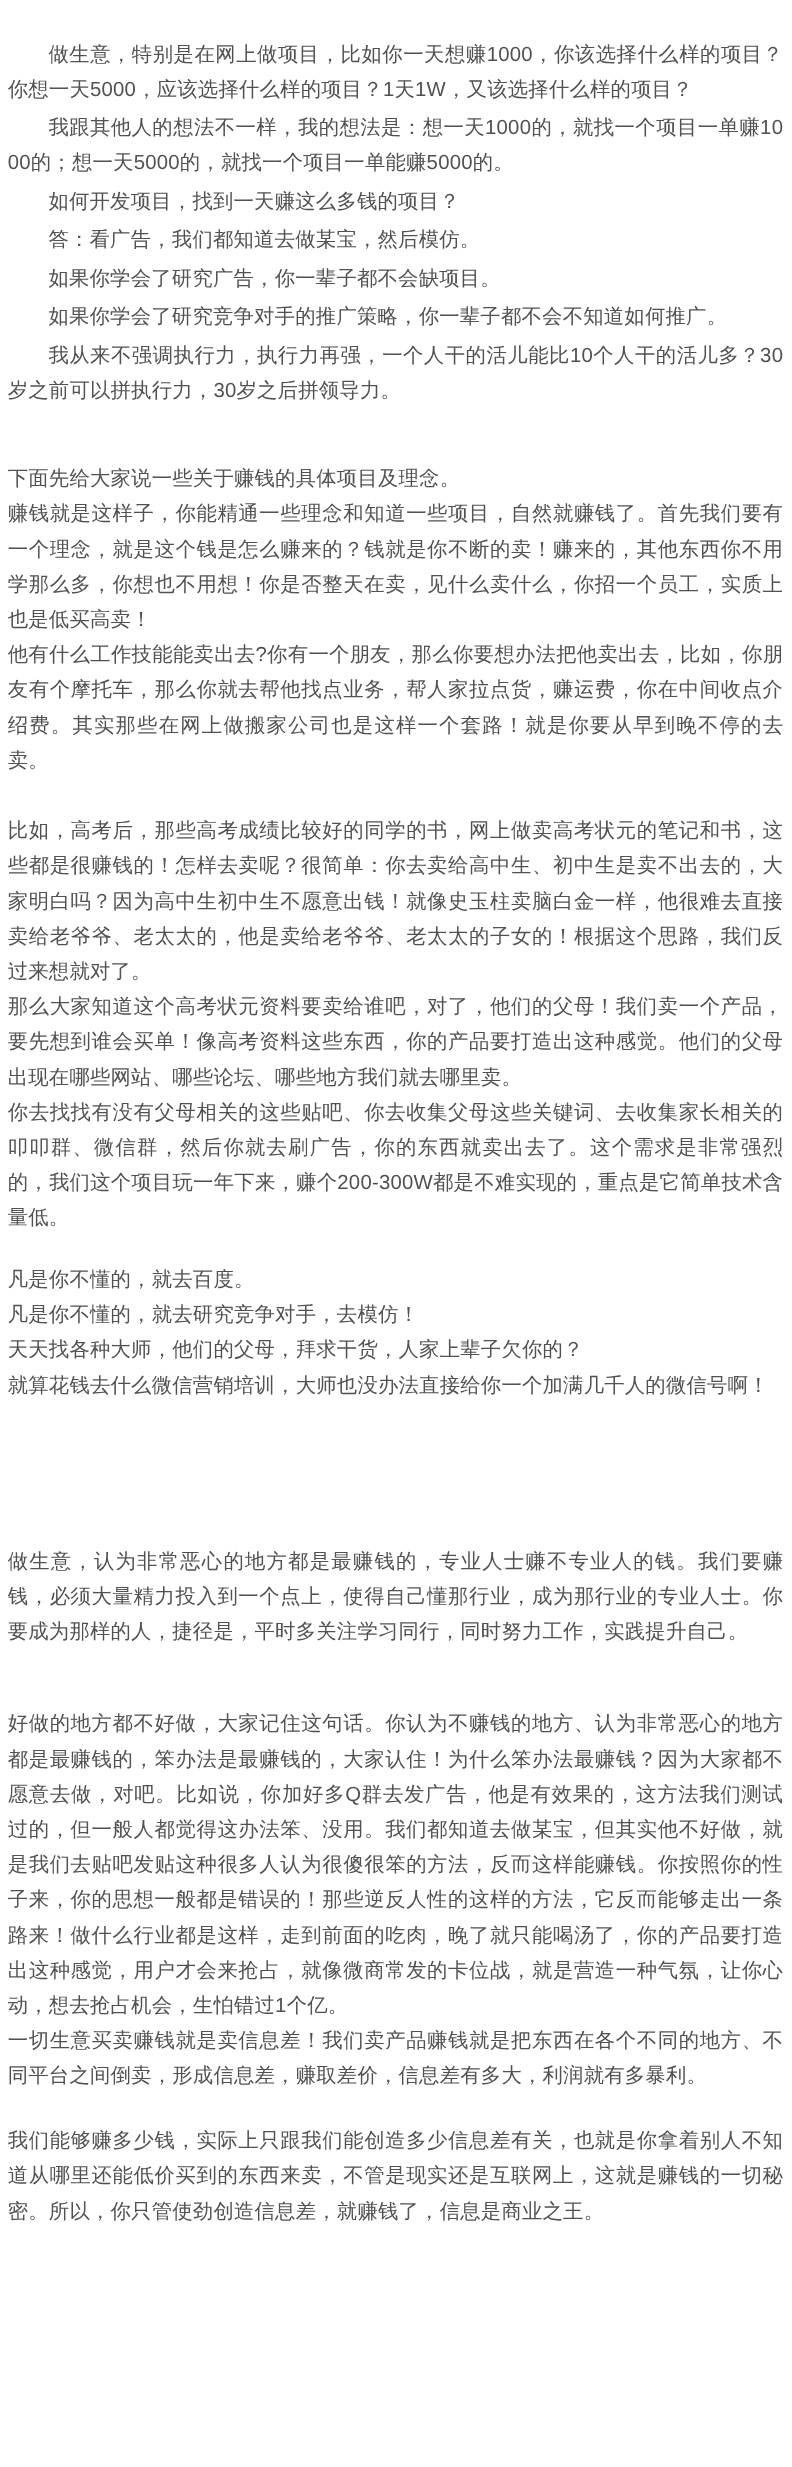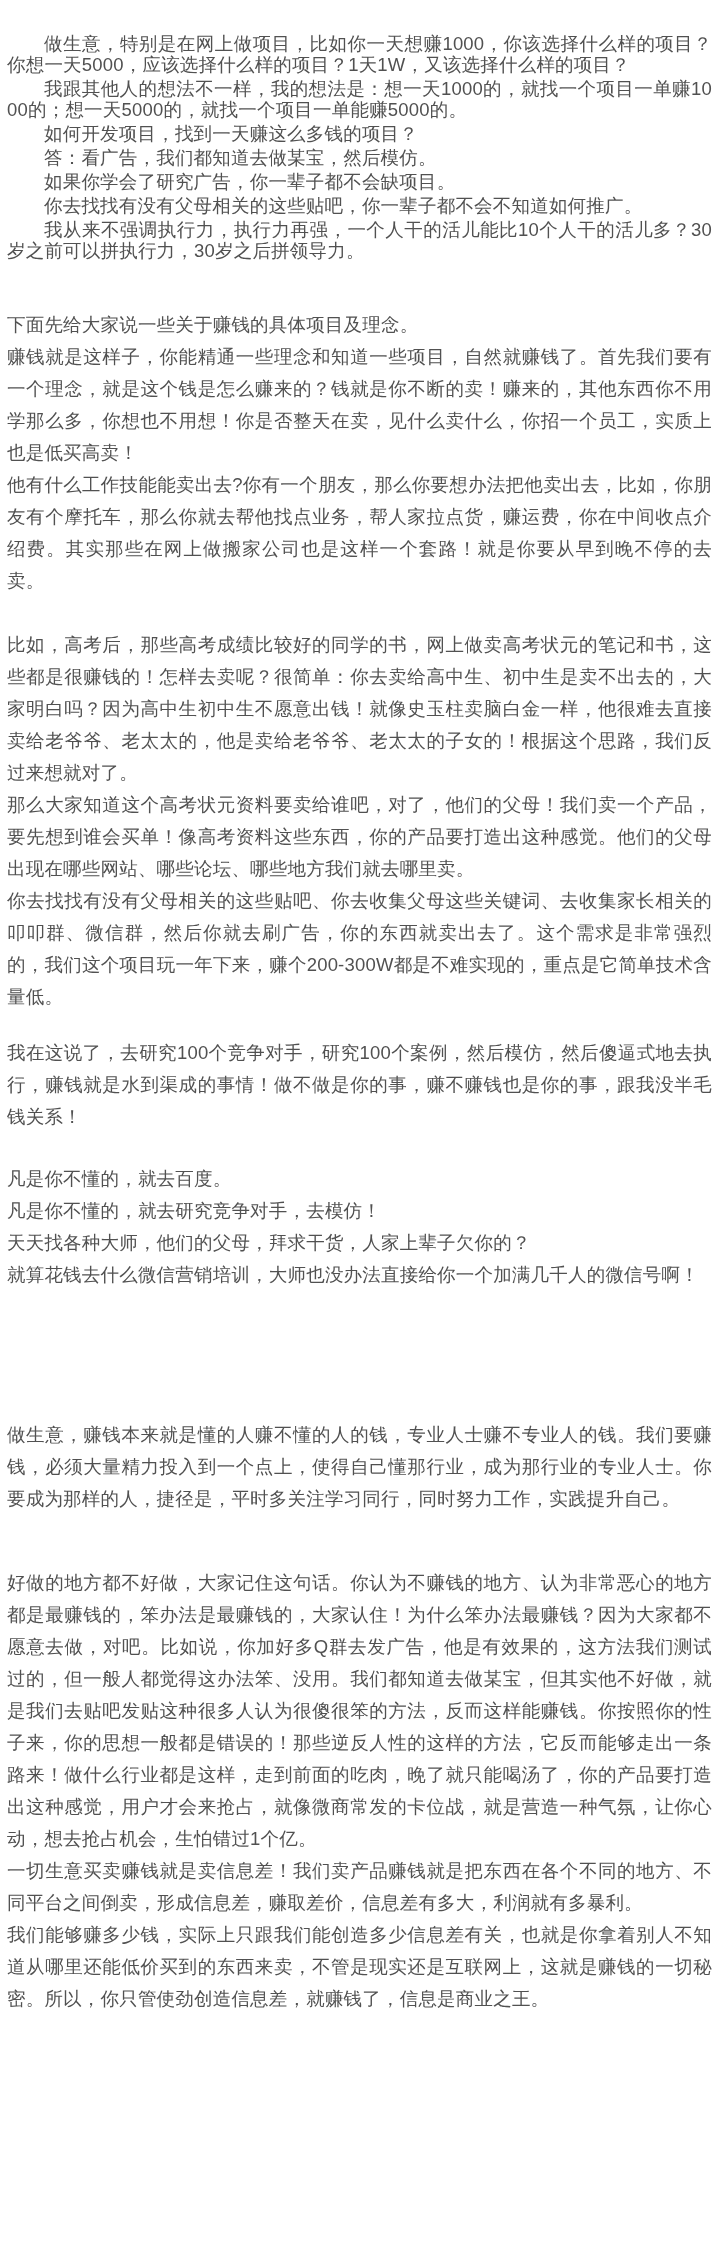--- a/index.html
+++ b/index.html
@@ -18,67 +18,64 @@
   }
   section { margin: 0; }
   section p {
     margin: 0;
     line-height: 32px;
     letter-spacing: 0.2px;
     word-break: break-all;
     text-align: justify;
   }
   
-  #sec-mindset-intro p { line-height: 21px; margin-bottom: 3px; text-indent: 37px; }
+  #sec-mindset-intro p { line-height: 32px; margin-bottom: 3px; text-indent: 37px; }
   
   #sec-mindset-intro        { margin-bottom: 48px; }
   #sec-sell-concept         { margin-bottom: 32px; }
   #sec-gaokao-case          { margin-bottom: 24px; }
   #sec-research-competitors { margin-bottom: 30px; }
   #sec-baidu-rules          { margin-bottom: 128px; }
   #sec-professionalism      { margin-bottom: 52px; }
   #sec-dumb-methods         { }
-  #sec-info-gap             { }
+  #sec-info-gap             { margin-bottom: 27px; }
   #sec-info-gap-secret      { margin-bottom: 0; }
 </style>
 </head>
 <body style="background: rgb(255, 255, 255);">
 
 <main class="article" style="color: rgb(81, 81, 81);">
 
 <section id="sec-mindset-intro">
       <p>做生意，特别是在网上做项目，比如你一天想赚1000，你该选择什么样的项目？你想一天5000，应该选择什么样的项目？1天1W，又该选择什么样的项目？</p>
       <p>我跟其他人的想法不一样，我的想法是：想一天1000的，就找一个项目一单赚1000的；想一天5000的，就找一个项目一单能赚5000的。</p>
       <p>如何开发项目，找到一天赚这么多钱的项目？</p>
       <p>答：看广告，我们都知道去做某宝，然后模仿。</p>
       <p>如果你学会了研究广告，你一辈子都不会缺项目。</p>
-      <p>你去找找有没有父母相关的这些贴吧，你一辈子都不会不知道如何推广。</p>
+      <p>如果你学会了研究竞争对手的推广策略，你一辈子都不会不知道如何推广。</p>
       <p>我从来不强调执行力，执行力再强，一个人干的活儿能比10个人干的活儿多？30岁之前可以拼执行力，30岁之后拼领导力。</p>
     </section>
     <section id="sec-sell-concept">
       <p>下面先给大家说一些关于赚钱的具体项目及理念。</p>
       <p>赚钱就是这样子，你能精通一些理念和知道一些项目，自然就赚钱了。首先我们要有一个理念，就是这个钱是怎么赚来的？钱就是你不断的卖！赚来的，其他东西你不用学那么多，你想也不用想！你是否整天在卖，见什么卖什么，你招一个员工，实质上也是低买高卖！</p>
       <p>他有什么工作技能能卖出去?你有一个朋友，那么你要想办法把他卖出去，比如，你朋友有个摩托车，那么你就去帮他找点业务，帮人家拉点货，赚运费，你在中间收点介绍费。其实那些在网上做搬家公司也是这样一个套路！就是你要从早到晚不停的去卖。</p>
     </section>
     <section id="sec-gaokao-case">
       <p>比如，高考后，那些高考成绩比较好的同学的书，网上做卖高考状元的笔记和书，这些都是很赚钱的！怎样去卖呢？很简单：你去卖给高中生、初中生是卖不出去的，大家明白吗？因为高中生初中生不愿意出钱！就像史玉柱卖脑白金一样，他很难去直接卖给老爷爷、老太太的，他是卖给老爷爷、老太太的子女的！根据这个思路，我们反过来想就对了。</p>
       <p>那么大家知道这个高考状元资料要卖给谁吧，对了，他们的父母！我们卖一个产品，要先想到谁会买单！像高考资料这些东西，你的产品要打造出这种感觉。他们的父母出现在哪些网站、哪些论坛、哪些地方我们就去哪里卖。</p>
       <p>你去找找有没有父母相关的这些贴吧、你去收集父母这些关键词、去收集家长相关的叩叩群、微信群，然后你就去刷广告，你的东西就卖出去了。这个需求是非常强烈的，我们这个项目玩一年下来，赚个200-300W都是不难实现的，重点是它简单技术含量低。</p>
     </section>
-    <section id="sec-research-competitors">
-      <p>我在这说了，去研究100个竞争对手，研究100个案例，然后模仿，然后傻逼式地去执行，赚钱就是水到渠成的事情！做不做是你的事，赚不赚钱也是你的事，跟我没半毛钱关系！</p>
-    </section>
     <section id="sec-baidu-rules">
       <p>凡是你不懂的，就去百度。</p>
       <p>凡是你不懂的，就去研究竞争对手，去模仿！</p>
       <p>天天找各种大师，他们的父母，拜求干货，人家上辈子欠你的？</p>
       <p>就算花钱去什么微信营销培训，大师也没办法直接给你一个加满几千人的微信号啊！</p>
     </section>
     <section id="sec-professionalism">
-      <p>做生意，赚钱本来就是懂的人赚不懂的人的钱，专业人士赚不专业人的钱。我们要赚钱，必须大量精力投入到一个点上，使得自己懂那行业，成为那行业的专业人士。你要成为那样的人，捷径是，平时多关注学习同行，同时努力工作，实践提升自己。</p>
+      <p>做生意，认为非常恶心的地方都是最赚钱的，专业人士赚不专业人的钱。我们要赚钱，必须大量精力投入到一个点上，使得自己懂那行业，成为那行业的专业人士。你要成为那样的人，捷径是，平时多关注学习同行，同时努力工作，实践提升自己。</p>
     </section>
     <section id="sec-dumb-methods">
       <p>好做的地方都不好做，大家记住这句话。你认为不赚钱的地方、认为非常恶心的地方都是最赚钱的，笨办法是最赚钱的，大家认住！为什么笨办法最赚钱？因为大家都不愿意去做，对吧。比如说，你加好多Q群去发广告，他是有效果的，这方法我们测试过的，但一般人都觉得这办法笨、没用。我们都知道去做某宝，但其实他不好做，就是我们去贴吧发贴这种很多人认为很傻很笨的方法，反而这样能赚钱。你按照你的性子来，你的思想一般都是错误的！那些逆反人性的这样的方法，它反而能够走出一条路来！做什么行业都是这样，走到前面的吃肉，晚了就只能喝汤了，你的产品要打造出这种感觉，用户才会来抢占，就像微商常发的卡位战，就是营造一种气氛，让你心动，想去抢占机会，生怕错过1个亿。</p>
     </section>
     <section id="sec-info-gap">
       <p>一切生意买卖赚钱就是卖信息差！我们卖产品赚钱就是把东西在各个不同的地方、不同平台之间倒卖，形成信息差，赚取差价，信息差有多大，利润就有多暴利。</p>
     </section>
     <section id="sec-info-gap-secret">
       <p>我们能够赚多少钱，实际上只跟我们能创造多少信息差有关，也就是你拿着别人不知道从哪里还能低价买到的东西来卖，不管是现实还是互联网上，这就是赚钱的一切秘密。所以，你只管使劲创造信息差，就赚钱了，信息是商业之王。</p>
     </section>

